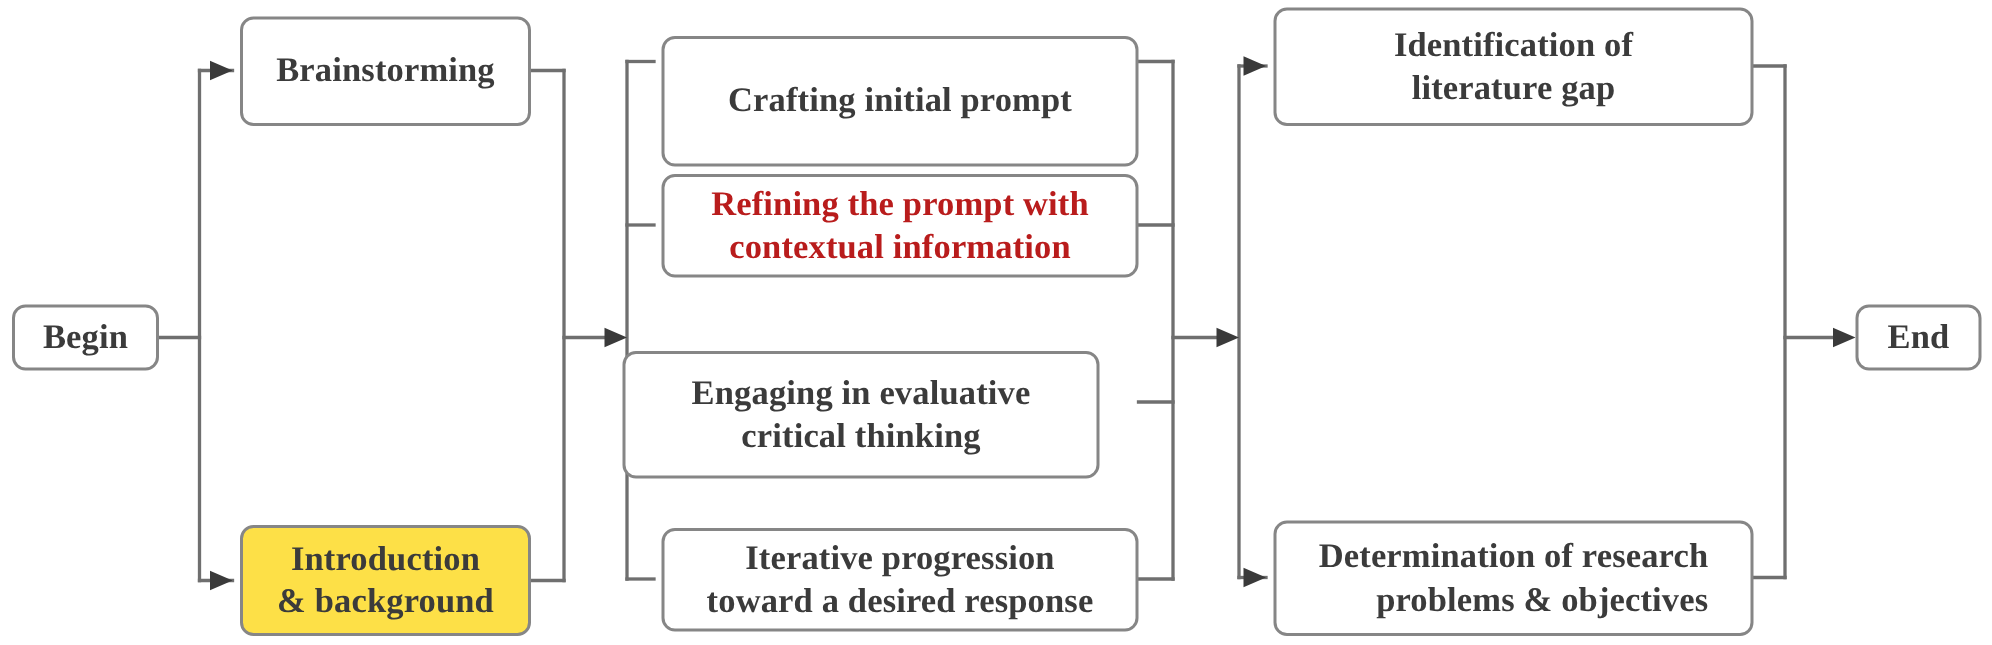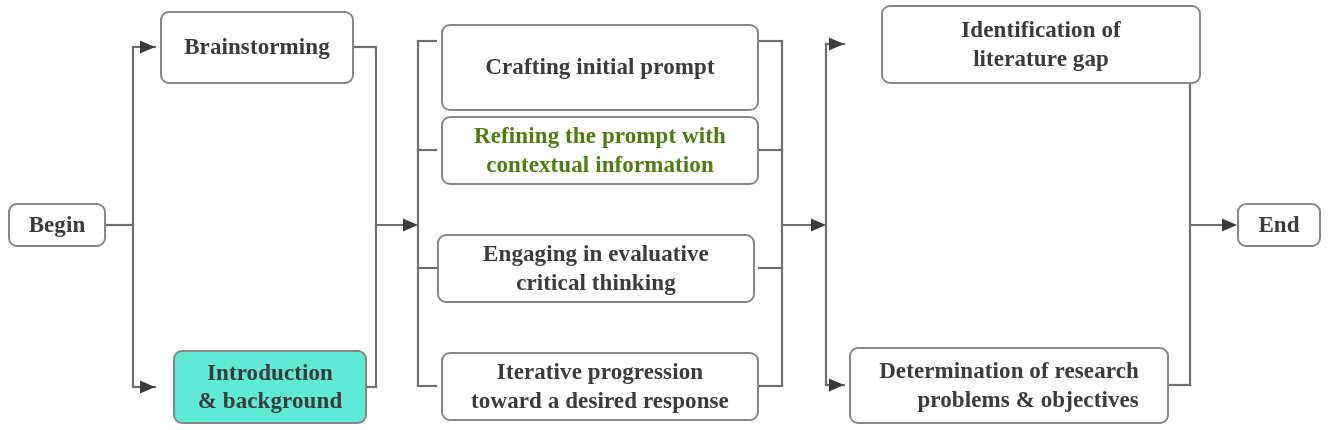--- a/index.html
+++ b/index.html
@@ -91,40 +91,40 @@
       </g>
   </svg>
 
   <div id="node-layer">
       <div class="node-box size-md" style="left: 8px; top: 203px; width: 98px; height: 44px; background: rgb(255, 255, 255); border-color: rgb(134, 134, 134); color: rgb(59, 59, 59);">
         <span class="node-label">Begin</span>
       </div>
       <div class="node-box size-md" style="left: 160px; top: 11px; width: 194px; height: 73px; background: rgb(255, 255, 255); border-color: rgb(134, 134, 134); color: rgb(59, 59, 59); justify-content: center;">
         <span class="node-label">Brainstorming</span>
       </div>
-      <div class="node-box size-md" style="left: 160px; top: 350px; width: 194px; height: 74px; background: #5eead4; border-color: rgb(134, 134, 134); color: rgb(59, 59, 59); margin-left: 13px;">
+      <div class="node-box size-md" style="left: 160px; top: 350px; width: 194px; height: 74px; background: #fde047; border-color: rgb(134, 134, 134); color: rgb(59, 59, 59);">
         <span class="node-label">Introduction
 &amp; background</span>
       </div>
       <div class="node-box size-md" style="left: 441px; top: 24px; width: 318px; height: 87px; background: rgb(255, 255, 255); border-color: rgb(134, 134, 134); color: rgb(59, 59, 59);">
         <span class="node-label">Crafting initial prompt</span>
       </div>
-      <div class="node-box size-md" style="left: 441px; top: 116px; width: 318px; height: 69px; background: rgb(255, 255, 255); border-color: rgb(134, 134, 134); color: #4d7c0f;">
+      <div class="node-box size-md" style="left: 441px; top: 116px; width: 318px; height: 69px; background: rgb(255, 255, 255); border-color: rgb(134, 134, 134); color: #b91c1c;">
         <span class="node-label">Refining the prompt with
 contextual information</span>
       </div>
-      <div class="node-box size-md" style="left: 437px; top: 234px; width: 318px; height: 69px; background: rgb(255, 255, 255); border-color: rgb(134, 134, 134); color: rgb(59, 59, 59);">
+      <div class="node-box size-md" style="left: 415px; top: 234px; width: 318px; height: 85px; background: rgb(255, 255, 255); border-color: rgb(134, 134, 134); color: rgb(59, 59, 59);">
         <span class="node-label">Engaging in evaluative
 critical thinking</span>
       </div>
       <div class="node-box size-md" style="left: 441px; top: 352px; width: 318px; height: 69px; background: rgb(255, 255, 255); border-color: rgb(134, 134, 134); color: rgb(59, 59, 59);">
         <span class="node-label">Iterative progression
 toward a desired response</span>
       </div>
-      <div class="node-box size-md" style="left: 849px; top: 5px; width: 320px; height: 79px; background: rgb(255, 255, 255); border-color: rgb(134, 134, 134); color: rgb(59, 59, 59); margin-left: 32px;">
+      <div class="node-box size-md" style="left: 849px; top: 5px; width: 320px; height: 79px; background: rgb(255, 255, 255); border-color: rgb(134, 134, 134); color: rgb(59, 59, 59);">
         <span class="node-label">Identification of
 literature gap</span>
       </div>
       <div class="node-box size-md" style="left: 849px; top: 347px; width: 320px; height: 77px; background: rgb(255, 255, 255); border-color: rgb(134, 134, 134); color: rgb(59, 59, 59); text-align: right;">
         <span class="node-label">Determination of research
 problems &amp; objectives</span>
       </div>
       <div class="node-box size-md" style="left: 1237px; top: 203px; width: 84px; height: 44px; background: rgb(255, 255, 255); border-color: rgb(134, 134, 134); color: rgb(59, 59, 59); align-items: center;">
         <span class="node-label">End</span>
       </div>

